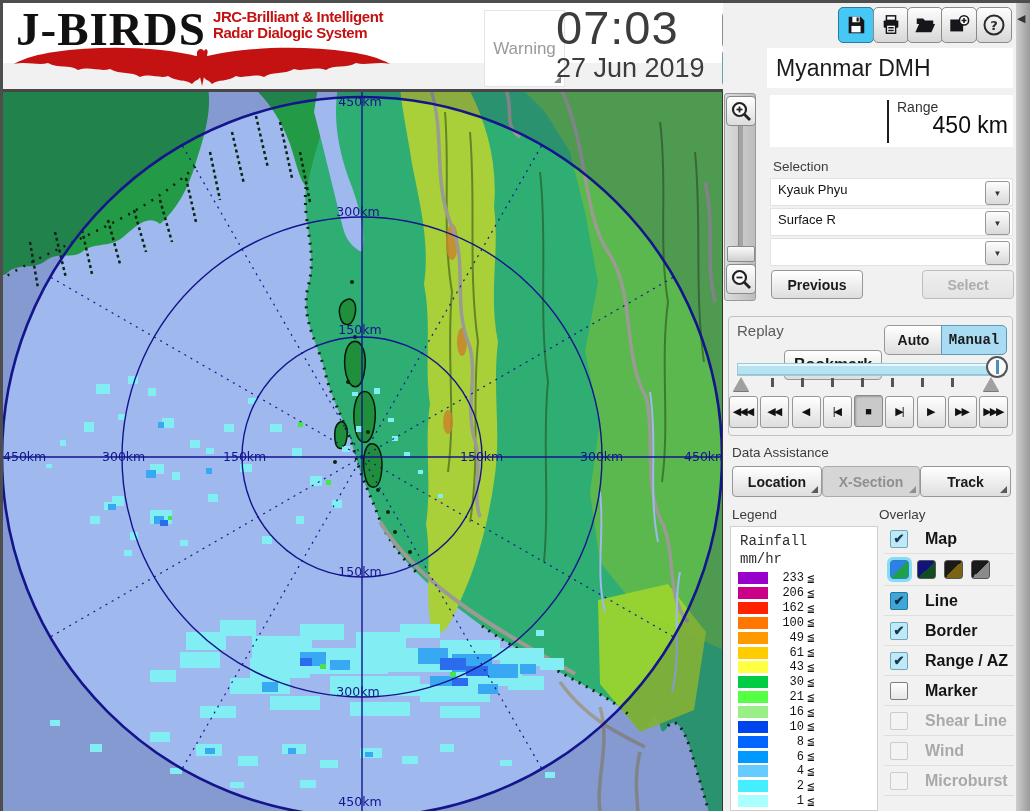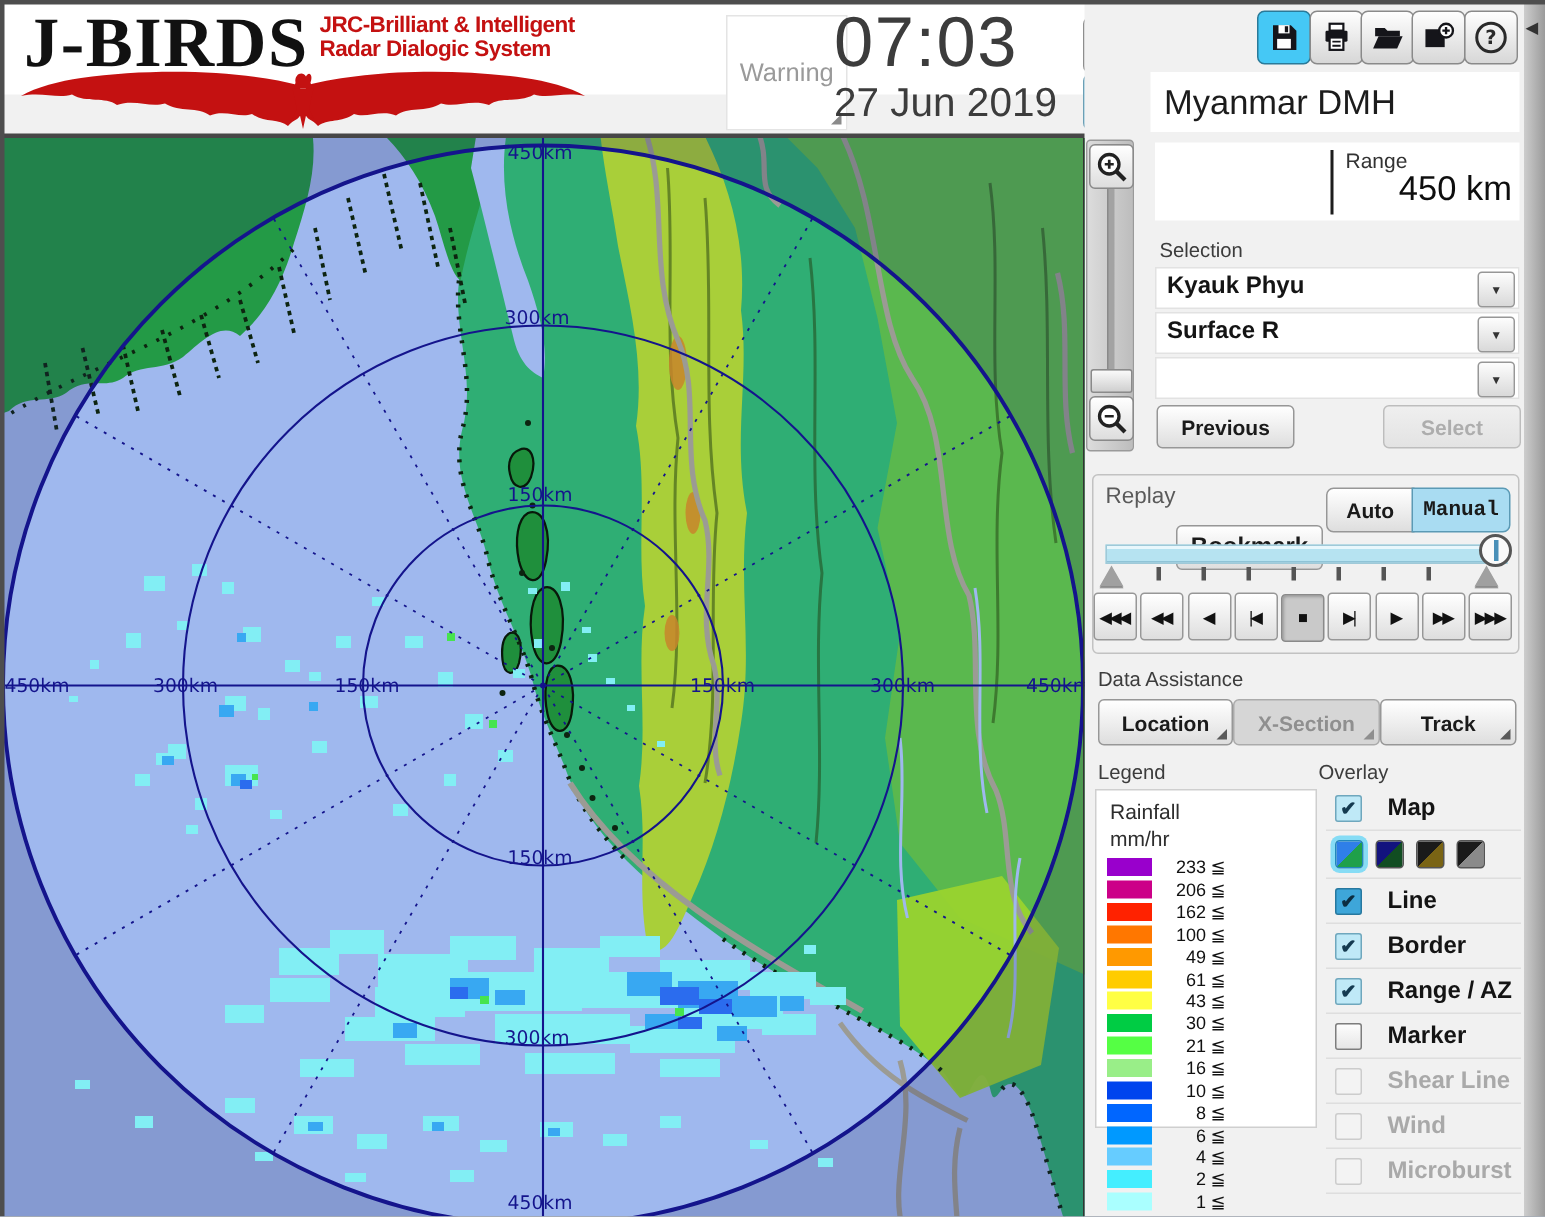--- a/index.html
+++ b/index.html
@@ -30,21 +30,21 @@
   
   #rightzone{left:723px;top:0;width:293px;height:811px;background:#f1f1f1;}
   #edge-strip{left:1016px;top:0;width:14px;height:811px;background:linear-gradient(90deg,#cdcdcd,#9b9b9b);z-index:55;}
   #collapse-arrow{left:1017px;top:12px;font-size:11px;color:#333;z-index:56;}
   #range-card{left:770px;top:95px;width:243px;height:52px;background:#fff;}
   #range-divider{left:887px;top:100px;width:2px;height:43px;background:#1d1d1d;}
   #range-label{left:897px;top:99px;font-size:14px;color:#333;}
   #range-value{left:880px;top:112px;width:128px;text-align:right;font-size:23px;color:#0e0e0e;}
   .sec-label{font-size:13.5px;color:#3c3c3c;}
   .dd-row{left:770px;width:243px;height:28px;background:#fff;border:1px solid #e2e2e2;box-sizing:border-box;}
-  .dd-val{position:absolute;left:7px;top:3px;font-size:16px;font-weight:bold;color:#141414;}
+  .dd-val{position:absolute;left:7px;top:3px;font-size:13px;font-weight:normal;color:#141414;}
   .dd-btn{position:absolute;right:2px;top:2px;width:23px;height:22px;border:1px solid #979797;border-radius:3px;
       background:linear-gradient(#fdfdfd,#d9d9d9);display:flex;align-items:center;justify-content:center;
       font-size:8px;color:#333;}
   .btn{border:1px solid #979797;border-radius:4px;background:linear-gradient(#ffffff,#dedede);
       font-size:14px;font-weight:bold;color:#1a1a1a;display:flex;align-items:center;justify-content:center;position:absolute;}
   .btn.disabled{background:linear-gradient(#efefef,#e3e3e3);color:#adadad;border-color:#bdbdbd;}
   .btn.gray-disabled{background:#d6d6d6;color:#8f8f8f;border-color:#ababab;}
   .corner{position:absolute;right:3px;bottom:3px;width:0;height:0;
       border-left:7px solid transparent;border-bottom:7px solid #5a5a5a;}
   #replay-box{left:728px;top:316px;width:283px;height:118px;border:1px solid #c2c2c2;border-radius:4px;}
@@ -55,21 +55,21 @@
       border:2px solid #555;box-sizing:border-box;display:flex;align-items:center;justify-content:center;}
   #slider-thumb .bar{width:3px;height:14px;background:#4a90b8;}
   .end-tri{width:0;height:0;border-left:8px solid transparent;border-right:8px solid transparent;
       border-bottom:14px solid #a0a0a0;filter:drop-shadow(0 1px 0 #777);}
   .tick{width:3px;height:9px;background:#555;}
   .pb-btn{width:29px;height:32px;border:1px solid #979797;border-radius:3px;background:linear-gradient(#ffffff,#dedede);
       display:inline-flex;align-items:center;justify-content:center;margin-right:2.3px;box-sizing:border-box;}
   .pb-btn span{font-size:11px;letter-spacing:-2px;color:#111;padding-right:2px;}
   .pb-btn.pressed{background:#c9c9c9;border-color:#8a8a8a;box-shadow:inset 1px 1px 2px #9b9b9b;}
   
-  #legend-card{left:730px;top:526px;width:148px;height:226px;background:#fff;border:1px solid #cfcfcf;box-sizing:border-box;}
+  #legend-card{left:730px;top:526px;width:148px;height:285px;background:#fff;border:1px solid #cfcfcf;box-sizing:border-box;font-family:Liberation Mono, monospace;}
   .leg-title{position:absolute;left:9px;font-size:14px;color:#2e2e2e;}
   #legend-rows{position:absolute;left:0;top:44px;width:100%;}
   .leg-row{display:flex;align-items:center;height:14.85px;}
   .leg-swatch{width:30px;height:12px;margin-left:7px;}
   .leg-val{width:34px;text-align:right;font-size:12px;color:#111;margin-left:2px;}
   .leg-le{font-size:12px;color:#111;margin-left:3px;}
   
   #overlay-list{left:884px;top:524px;width:130px;height:287px;}
   .ov-row{display:flex;align-items:center;height:29px;border-bottom:1px solid #dedede;}
   .ov-check{width:18px;height:18px;border:1px solid #7d7d7d;border-radius:2px;margin-left:6px;

